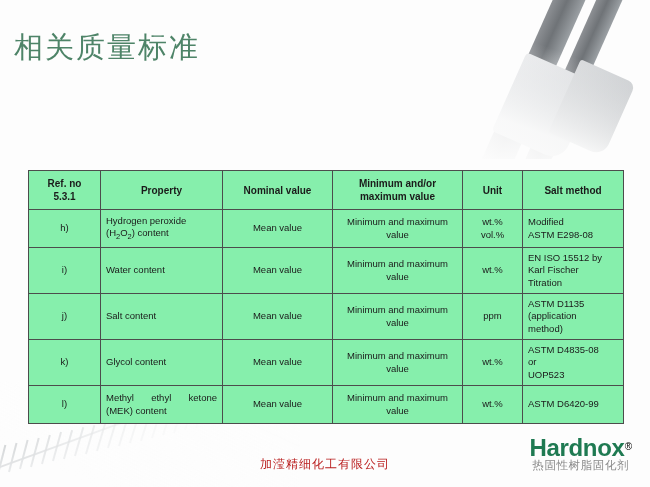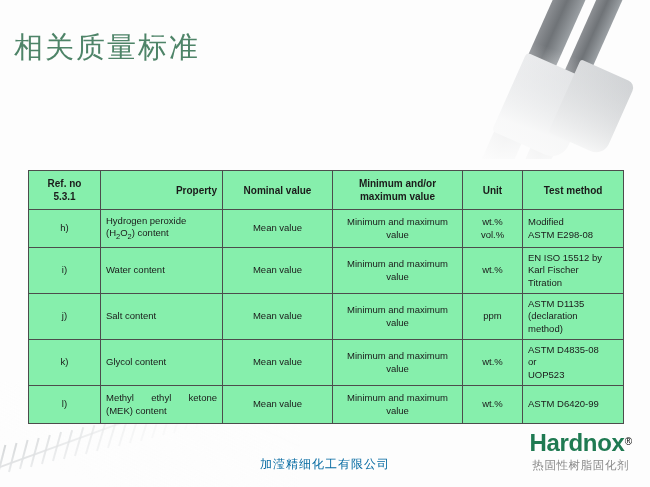--- a/index.html
+++ b/index.html
@@ -146,21 +146,21 @@
     padding: 4px 5px;
     vertical-align: middle;
     line-height: 1.3;
   }
   table.spec th {
     font-weight: bold;
     font-size: 10px;
     text-align: center;
     height: 30px;
   }
-  table.spec th.col-prop { text-align: right; }
+  table.spec th.col-prop { text-align: center; }
   table.spec td.c-ref    { text-align: center; }
   table.spec td.c-prop   { text-align: left; }
   table.spec td.c-nom    { text-align: center; }
   table.spec td.c-minmax { text-align: center; margin-left: 9px; }
   table.spec td.c-unit   { text-align: center; }
   table.spec td.c-test   { text-align: left; }
   table.spec tbody tr { height: 38px; }
   .cw1 { width: 72px; }
   .cw2 { width: 122px; }
   .cw3 { width: 110px; }
@@ -170,21 +170,21 @@
   .justified { text-align: justify; text-align-last: justify; }
   sub { font-size: 7.5px; }
 
   
   .footer-company {
     position: absolute;
     left: 0; right: 0;
     bottom: 14px;
     text-align: center;
     font-size: 12px;
-    color: #0369a1;
+    color: #b91c1c;
     letter-spacing: 1px;
   }
   .brand {
     position: absolute;
     right: 18px;
     bottom: 16px;
     text-align: center;
     line-height: 1;
   }
   .brand-name {
@@ -193,21 +193,20 @@
     color: #1f7a52;
     letter-spacing: -.3px;
     display: inline-block;
   }
   .brand-reg {
     font-size: 10px;
     vertical-align: super;
     font-weight: normal;
   }
   .brand-sub {
-    margin-top: 5px;
     font-size: 11.5px;
     color: #8a8a8a;
     letter-spacing: .6px;
   }
 </style>
 </head>
 <body>
 
 <div id="slide">
 
@@ -268,21 +267,21 @@
           <div>Ref. no</div>
           <div>5.3.1</div>
         </th>
         <th class="col-prop">Property</th>
         <th>Nominal value</th>
         <th>
           <div>Minimum and/or</div>
           <div>maximum value</div>
         </th>
         <th>Unit</th>
-        <th>Test method</th>
+        <th>Salt method</th>
       </tr>
     </thead>
     <tbody>
 
       <tr>
         <td class="c-ref">h)</td>
         <td class="c-prop">
           <div>Hydrogen peroxide</div>
           <div><span>(H</span><sub>2</sub><span>O</span><sub>2</sub><span>) content</span></div>
         </td>
@@ -330,21 +329,21 @@
         <td class="c-nom">Mean value</td>
         <td class="c-minmax">
           <div>Minimum and maximum</div>
           <div>value</div>
         </td>
         <td class="c-unit">
           <div>ppm</div>
         </td>
         <td class="c-test">
           <div>ASTM D1135</div>
-          <div>(declaration</div>
+          <div>(application</div>
           <div>method)</div>
         </td>
       </tr>
 
       <tr>
         <td class="c-ref">k)</td>
         <td class="c-prop">
           <div>Glycol content</div>
         </td>
         <td class="c-nom">Mean value</td>

